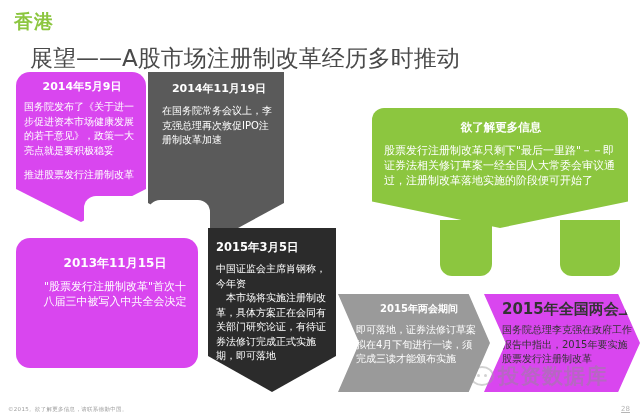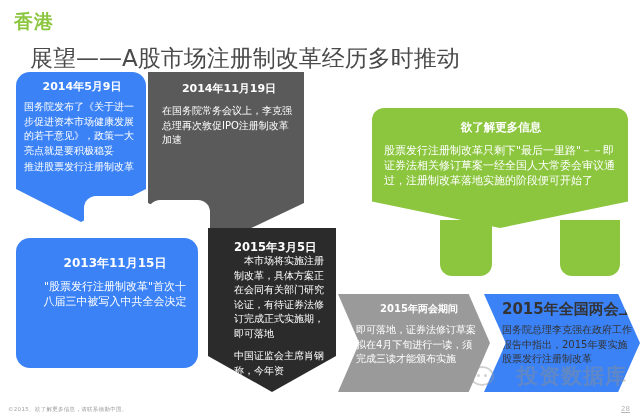--- a/index.html
+++ b/index.html
@@ -47,60 +47,60 @@
   }
   .chev-right {
     
     clip-path: polygon(0% 0%, 86% 0%, 100% 50%, 86% 100%, 0% 100%, 14% 50%);
   }
 
   
   .rnd { border-radius: 12px; }
 
   
-  .c-lgray  { background: #3b82f6; }
+  .c-lgray  { background: #d946ef; }
   .c-mgray  { background: #9a9a9a; }
   .c-dgray  { background: #5a5a5a; }
   .c-black  { background: #2b2b2b; }
   .c-green  { background: #8cc63f; }
 
   .t-white { color: #ffffff; }
   .t-dark  { color: #3a3a3a; }
 
   
 
   
   #box1 {
     left: 16px; top: 72px; width: 130px; height: 150px;
     border-radius: 14px 14px 0 0;
   }
   #box1 .inner { padding: 8px 6px 0 8px; }
 
   
   #box2 {
-    left: 148px; top: 72px; width: 156px; height: 168px;
+    left: 148px; top: 72px; width: 136px; height: 168px;
   }
   #box2 .inner { padding: 10px 8px 0 14px; }
 
   
   #boxg {
     left: 372px; top: 108px; width: 256px; height: 120px;
   }
   #boxg .inner { padding: 12px 10px 0 12px; }
 
   
   #box3 {
     left: 16px; top: 238px; width: 182px; height: 130px;
     border-radius: 14px 14px 14px 14px;
   }
   #box3 .inner { padding: 18px 8px 0 24px; }
 
   
   #box4 {
-    left: 208px; top: 228px; width: 128px; height: 164px; padding-left: 18px;
+    left: 208px; top: 228px; width: 128px; height: 164px;
   }
   #box4 .inner { padding: 12px 6px 0 8px; }
 
   
   #box5 {
     left: 338px; top: 294px; width: 152px; height: 98px;
   }
   #box5 .inner { padding: 8px 8px 0 18px; }
 
   
@@ -126,21 +126,21 @@
     font-size: 5.5px; color: #9d9d9d; letter-spacing: .3px;
   }
   .pagenum {
     position: absolute; right: 10px; bottom: 6px;
     font-size: 7px; color: #b5b5b5; text-decoration: underline;
   }
 
   
   .watermark {
     position: absolute; left: 470px; top: 362px;
-    display: flex; align-items: center; gap: 23px;
+    display: flex; align-items: center; gap: 4px;
     opacity: .45; pointer-events: none;
   }
   .watermark .wm-text {
     font-size: 21px; font-weight: 700; color: #8e8e8e;
     letter-spacing: 1px;
   }
   .wm-badge {
     width: 24px; height: 20px; border-radius: 50%;
     border: 2px solid #9b9b9b; position: relative; flex: 0 0 auto;
   }
@@ -159,21 +159,21 @@
 
 <div class="slide">
 
   <div class="kicker">香港</div>
   <div class="title">展望——A股市场注册制改革经历多时推动</div>
 
   <div class="shape chev-down c-lgray" id="box1">
     <div class="inner">
       <div class="hd t-white">2014年5月9日</div>
       <div class="bd t-white txt" style="margin-top:6px">国务院发布了《关于进一步促进资本市场健康发展的若干意见》，政策一大亮点就是要积极稳妥</div>
-      <div class="bd t-white txt" style="margin-top:2px">推进股票发行注册制改革</div>
+      <div class="bd t-white txt" style="margin-top:10px">推进股票发行注册制改革</div>
     </div>
   </div>
 
   <div class="stub" id="stub-a"></div>
 
   <div class="shape chev-down c-dgray" id="box2">
     <div class="inner">
       <div class="hd t-white">2014年11月19日</div>
       <div class="bd t-white txt" style="margin-top:8px">在国务院常务会议上，李克强总理再次敦促IPO注册制改革加速</div>
     </div>
@@ -192,22 +192,22 @@
   <div class="shape c-lgray" id="box3">
     <div class="inner">
       <div class="hd t-white" style="font-size:12px">2013年11月15日</div>
       <div class="bd t-white txt" style="margin-top:9px;text-align:center;font-size:11px;line-height:15px">"股票发行注册制改革"首次十八届三中被写入中共全会决定</div>
     </div>
   </div>
 
   <div class="shape chev-down c-black" id="box4">
     <div class="inner">
       <div class="hd t-white" style="text-align:left;font-size:11.5px">2015年3月5日</div>
+      <div class="bd t-white txt" style="margin-top:8px">中国证监会主席肖钢称，今年资</div>
       <div class="bd t-white txt indent" style="margin-top:0px">本市场将实施注册制改革，具体方案正在会同有关部门研究论证，有待证券法修订完成正式实施期，即可落地</div>
-      <div class="bd t-white txt" style="margin-top:8px">中国证监会主席肖钢称，今年资</div>
     </div>
   </div>
 
   <div class="shape chev-right c-mgray" id="box5">
     <div class="inner">
       <div class="hd t-white" style="font-size:10px">2015年两会期间</div>
       <div class="bd t-white txt" style="margin-top:7px">即可落地，证券法修订草案拟在4月下旬进行一读，须完成三读才能颁布实施</div>
     </div>
   </div>
 

